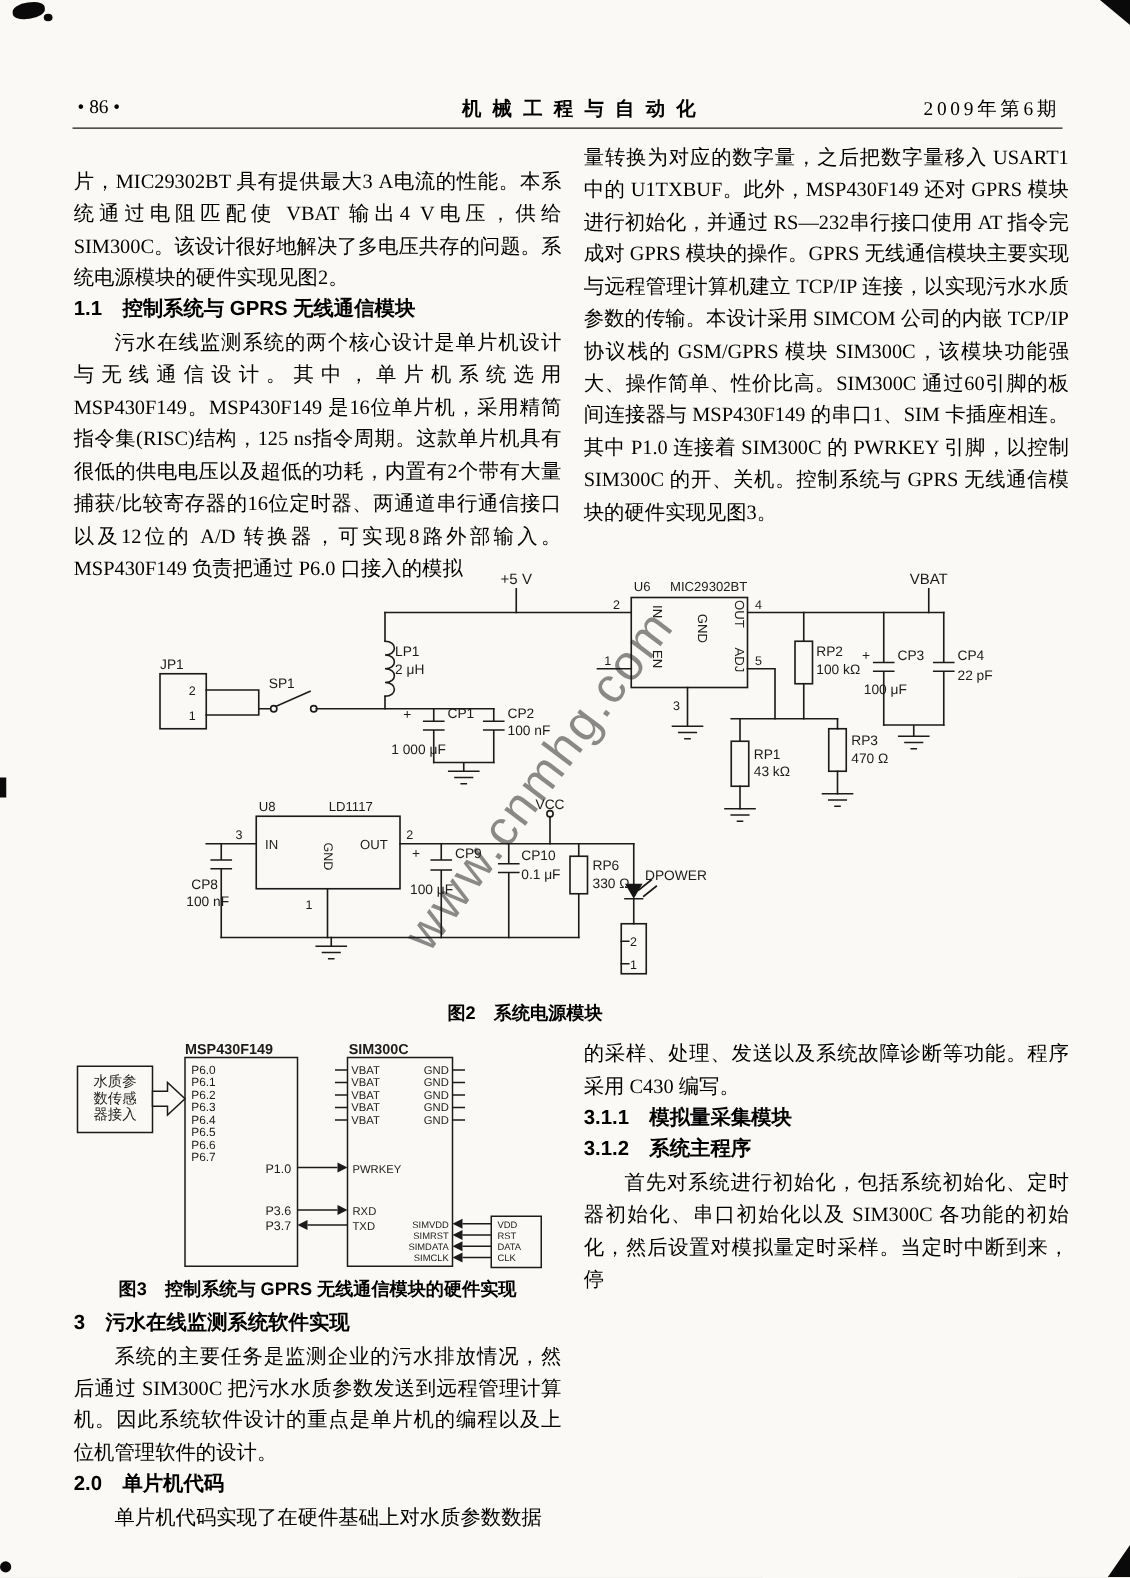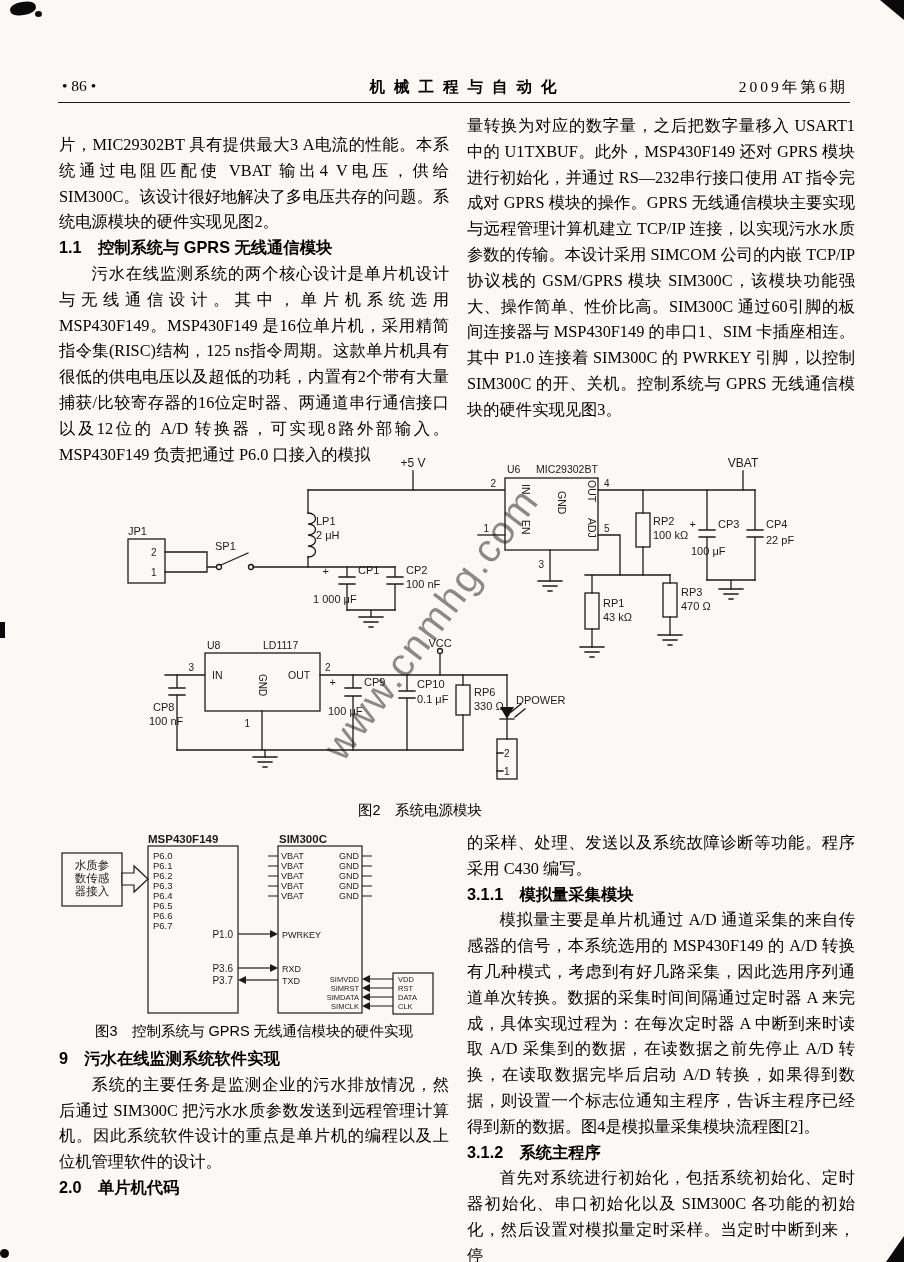--- a/index.html
+++ b/index.html
@@ -10,21 +10,21 @@
     background:#fbf9f5; color:#000000;
     font-family:"Liberation Serif","DejaVu Serif",serif;
   }
   .hdr { position:absolute; font-size:15.5px; }
   .rule { position:absolute; left:58px; width:792px; border-top:1.6px solid #1a1a1a; }
   .col { position:absolute; text-align:justify; font-size:16.3px; line-height:25.8px; }
   .col p { margin:0; }
   .ind { text-indent:2em; }
   .h { font-weight:bold; font-family:"Liberation Sans","DejaVu Sans",sans-serif; }
   .caption {
-    position:absolute; text-align:center; font-weight:normal; font-size:14.5px;
+    position:absolute; text-align:center; font-weight:bold; font-size:14.5px;
     font-family:"Liberation Sans","DejaVu Sans",sans-serif;
   }
   svg text { fill:#1b1b1b; font-family:"Liberation Sans","DejaVu Sans",sans-serif; }
   .artifact { position:absolute; background:#0a0a0a; }
 </style>
 </head>
 <body>
 
 <div class="page">
 
@@ -237,26 +237,26 @@
       <text x="343" y="148" font-size="7.5">VDD</text>
       <text x="343" y="157" font-size="7.5">RST</text>
       <text x="343" y="166" font-size="7.5">DATA</text>
       <text x="343" y="175" font-size="7.5">CLK</text>
     </g>
   </svg>
 
   <div class="caption" style="left:59px; top:1022px; width:390px;">图3　控制系统与 GPRS 无线通信模块的硬件实现</div>
 
   <div class="col" style="left:59px; top:1046px; width:390px;">
-    <p class="h">9　污水在线监测系统软件实现</p>
+    <p class="h">3　污水在线监测系统软件实现</p>
     <p class="ind">系统的主要任务是监测企业的污水排放情况，然后通过 SIM300C 把污水水质参数发送到远程管理计算机。因此系统软件设计的重点是单片机的编程以及上位机管理软件的设计。</p>
     <p class="h">2.0　单片机代码</p>
+    <p class="ind">单片机代码实现了在硬件基础上对水质参数数据</p>
   </div>
 
   <div class="col" style="left:467px; top:830px; width:388px;">
     <p>的采样、处理、发送以及系统故障诊断等功能。程序采用 C430 编写。</p>
     <p class="h">3.1.1　模拟量采集模块</p>
-    <p class="ind">模拟量主要是单片机通过 A/D 通道采集的来自传感器的信号，本系统选用的 MSP430F149 的 A/D 转换有几种模式，考虑到有好几路采集，因此选用序列通道单次转换。数据的采集时间间隔通过定时器 A 来完成，具体实现过程为：在每次定时器 A 中断到来时读取 A/D 采集到的数据，在读数据之前先停止 A/D 转换，在读取数据完毕后启动 A/D 转换，如果得到数据，则设置一个标志位通知主程序，告诉主程序已经得到新的数据。图4是模拟量采集模块流程图[2]。</p>
     <p class="h">3.1.2　系统主程序</p>
     <p class="ind">首先对系统进行初始化，包括系统初始化、定时器初始化、串口初始化以及 SIM300C 各功能的初始化，然后设置对模拟量定时采样。当定时中断到来，停</p>
   </div>
 
 </div>
 
 </body></html>

